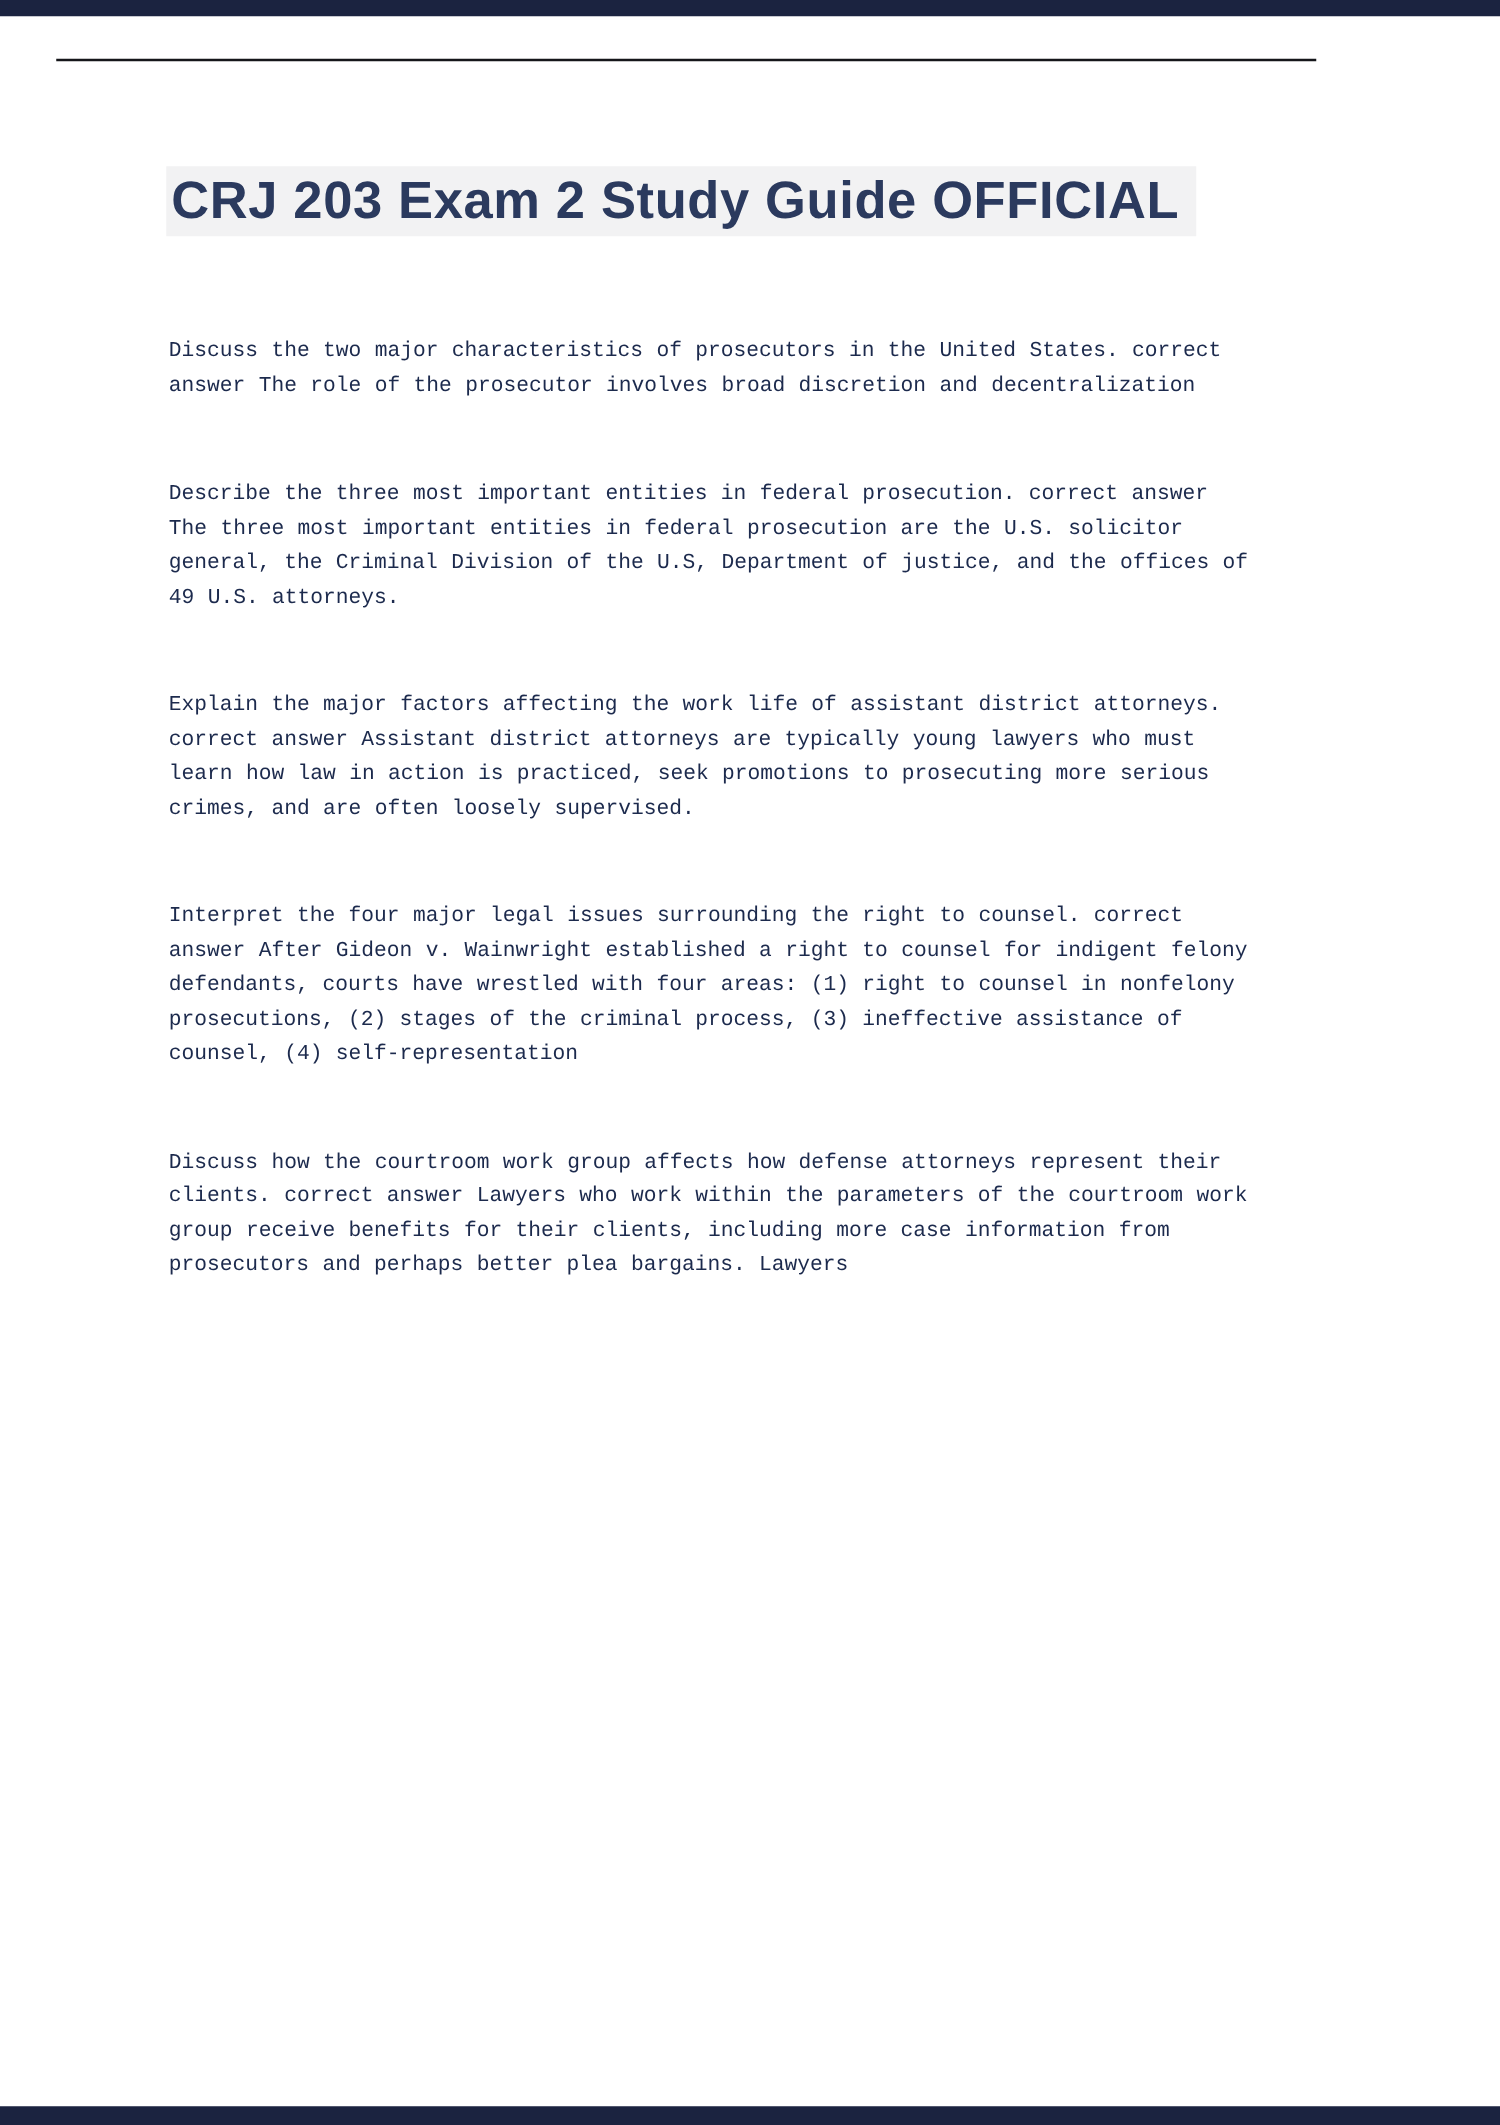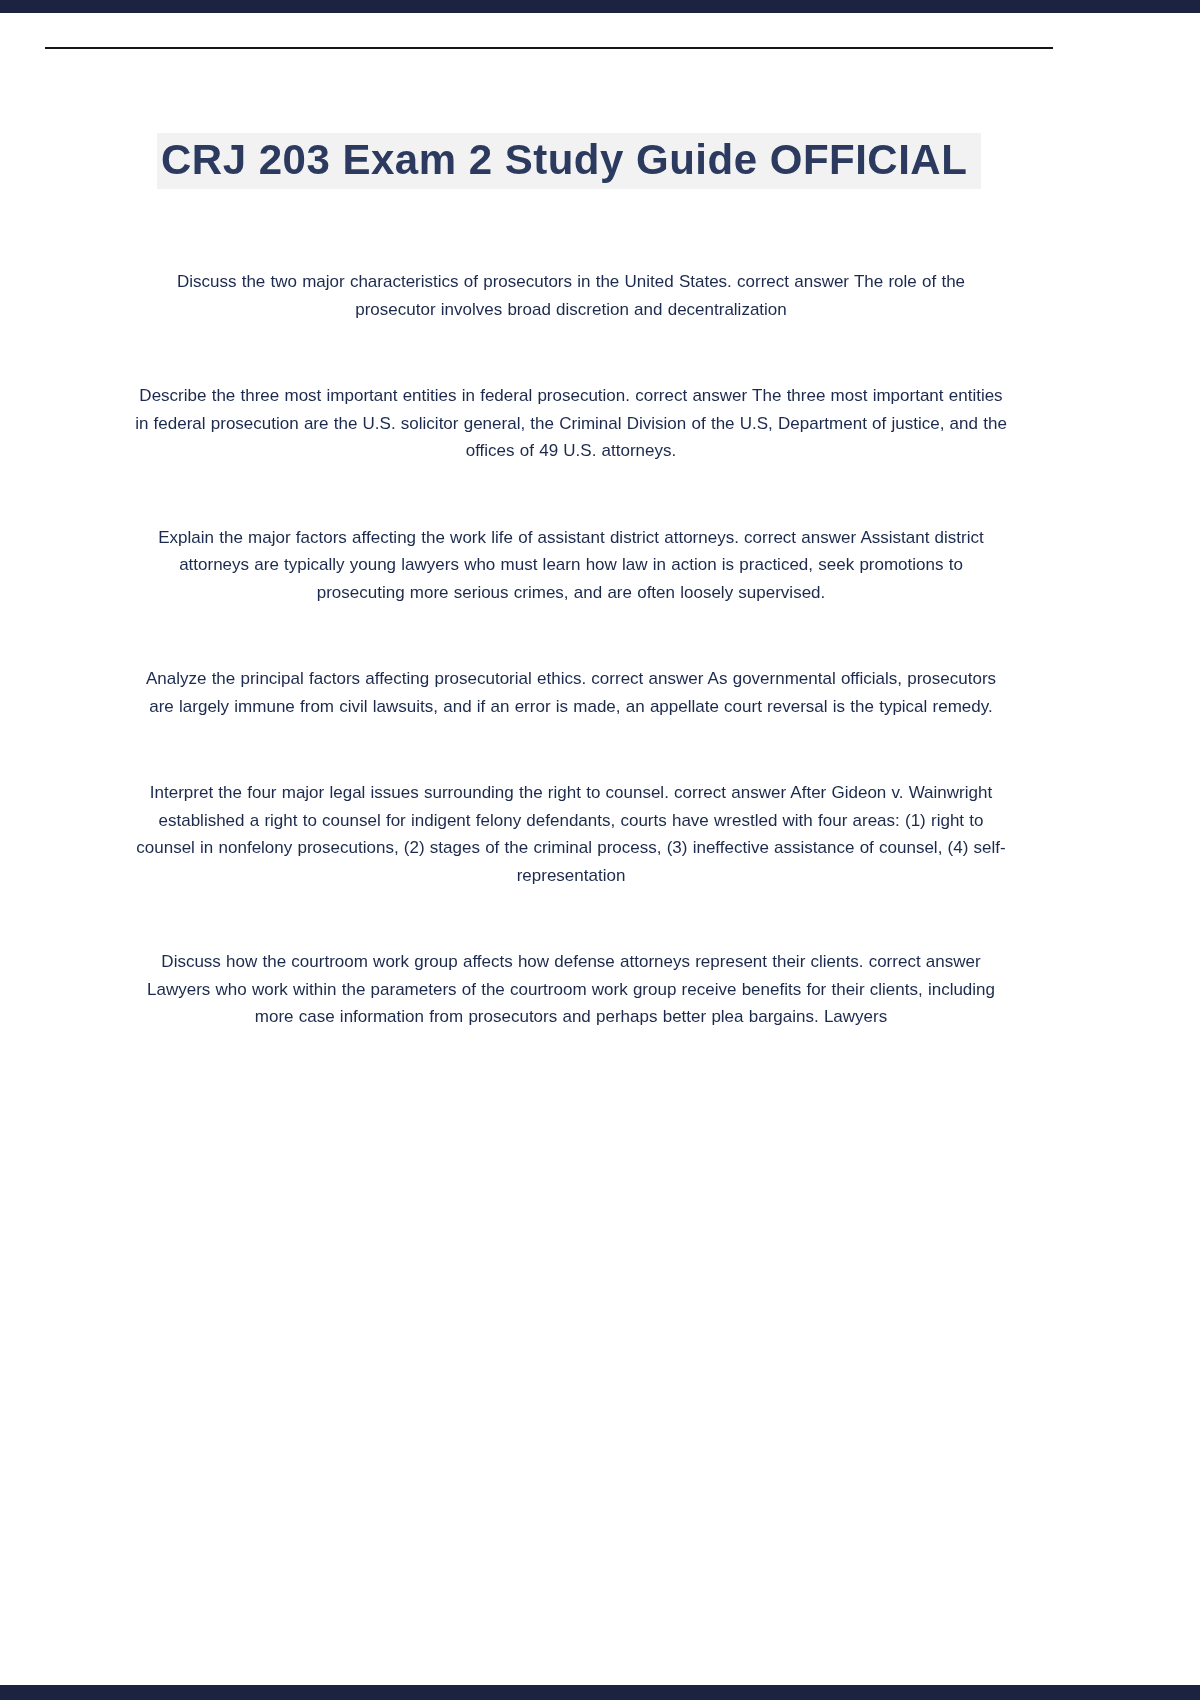--- a/index.html
+++ b/index.html
@@ -30,21 +30,20 @@
     left: 45px;
     width: 1008px;
     height: 0;
     border-top: 2px solid #15161a;
   }
   .title-wrap {
     position: absolute;
     top: 133px;
     left: 133px;
     width: 900px;
-    margin-left: 24px;
   }
   .doc-title {
     display: inline-block;
     margin: 0;
     padding: 4px 14px 6px 4px;
     background: #f2f2f3;
     color: #2b3a5e;
     font-size: 42px;
     font-weight: bold;
     letter-spacing: 0.5px;
@@ -55,41 +54,41 @@
     position: absolute;
     top: 268px;
     left: 135px;
     width: 872px;
     color: #1c2a4d;
     font-size: 17px;
     line-height: 27.5px;
   }
   .content p {
     margin: 0 0 59px 0;
-    text-align: center;
+    text-align: left;
     word-spacing: 0.5px;
+    font-family: Liberation Mono, monospace;
   }
 </style>
 </head>
 <body>
 
 <div class="page">
 
   <div class="edge-bar top"></div>
 
   <div class="top-rule"></div>
 
   <div class="title-wrap">
     <h1 class="doc-title">CRJ 203 Exam 2 Study Guide OFFICIAL</h1>
   </div>
 
   <div class="content">
     <p>Discuss the two major characteristics of prosecutors in the United States. correct answer The role of the prosecutor involves broad discretion and decentralization</p>
     <p>Describe the three most important entities in federal prosecution. correct answer The three most important entities in federal prosecution are the U.S. solicitor general, the Criminal Division of the U.S, Department of justice, and the offices of 49 U.S. attorneys.</p>
     <p>Explain the major factors affecting the work life of assistant district attorneys. correct answer Assistant district attorneys are typically young lawyers who must learn how law in action is practiced, seek promotions to prosecuting more serious crimes, and are often loosely supervised.</p>
-    <p>Analyze the principal factors affecting prosecutorial ethics. correct answer As governmental officials, prosecutors are largely immune from civil lawsuits, and if an error is made, an appellate court reversal is the typical remedy.</p>
     <p>Interpret the four major legal issues surrounding the right to counsel. correct answer After Gideon v. Wainwright established a right to counsel for indigent felony defendants, courts have wrestled with four areas: (1) right to counsel in nonfelony prosecutions, (2) stages of the criminal process, (3) ineffective assistance of counsel, (4) self-representation</p>
     <p>Discuss how the courtroom work group affects how defense attorneys represent their clients. correct answer Lawyers who work within the parameters of the courtroom work group receive benefits for their clients, including more case information from prosecutors and perhaps better plea bargains. Lawyers</p>
   </div>
 
   <div class="edge-bar bottom"></div>
 
 </div>
 
 </body></html>

